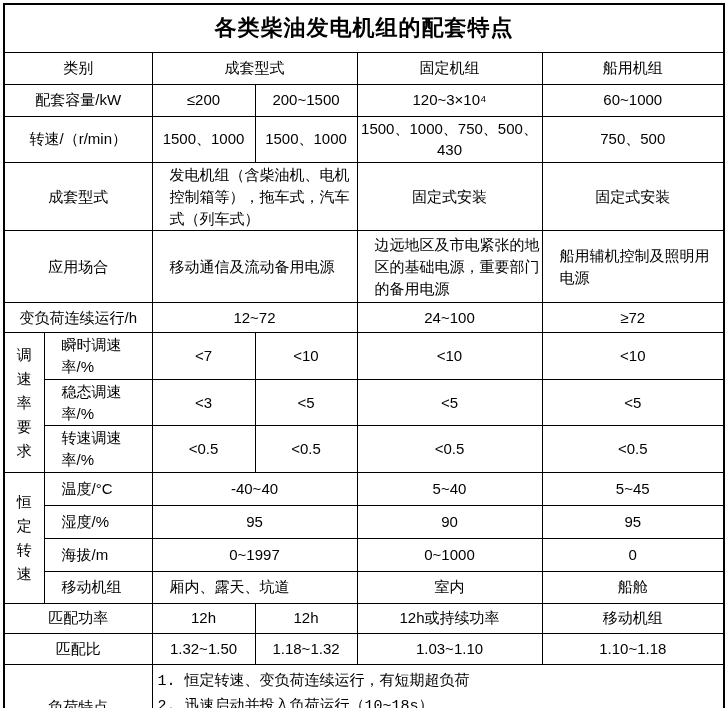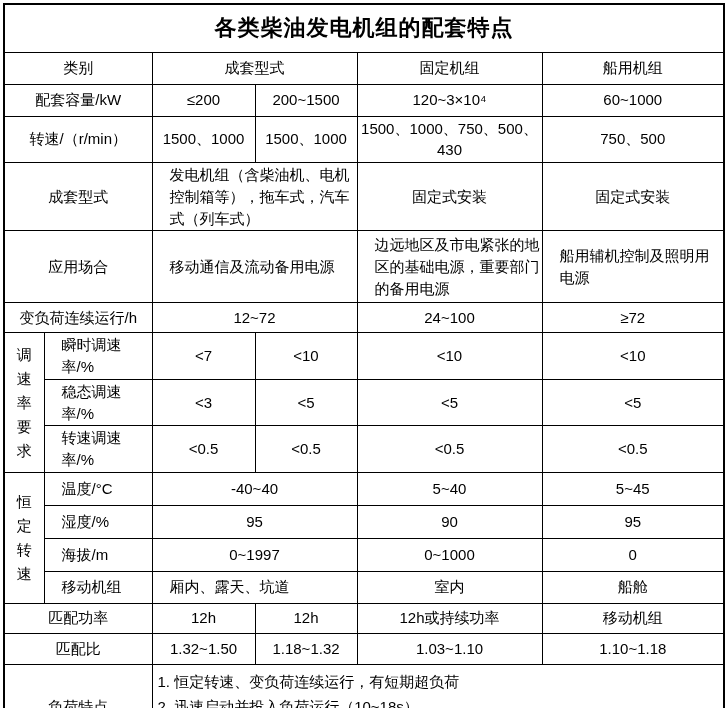--- a/index.html
+++ b/index.html
@@ -13,21 +13,21 @@
   }
   td{
     border:1px solid #000;text-align:center;vertical-align:middle;
     font-size:15px;line-height:1.45;padding:1px 2px;overflow:hidden;
     word-break:break-word;
   }
   td.title{font-size:22px;font-weight:bold;letter-spacing:1px;}
   td.left{text-align:left;padding-left:17px;}
   td.vcell{padding:0 11px;word-break:break-all;line-height:1.6;font-size:15px;}
   td.notes{text-align:left;vertical-align:middle;padding-left:5px;line-height:1.7;}
-  td.notes div{white-space:normal;}
+  td.notes div{white-space:normal;font-family:Liberation Mono, monospace;}
 </style>
 </head>
 <body>
 
 <table>
   <colgroup>
     <col style="width:40px">
       <col style="width:108px">
     <col style="width:103px">
       <col style="width:102px">

